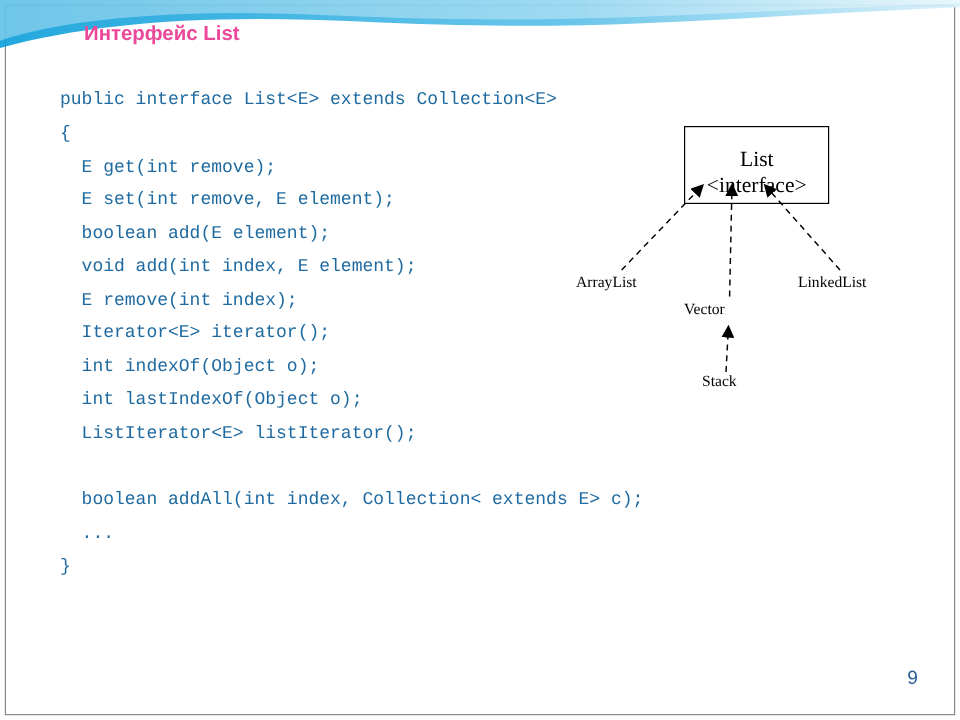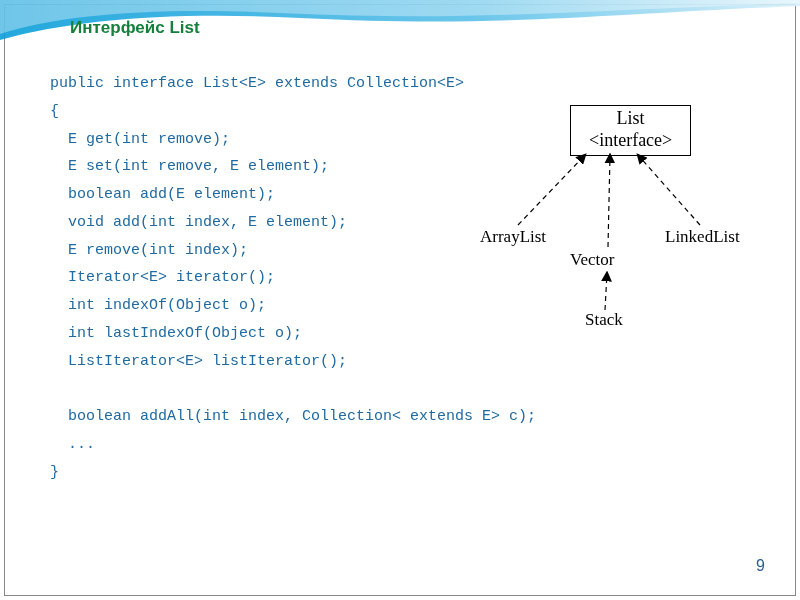--- a/index.html
+++ b/index.html
@@ -18,21 +18,21 @@
       width: 800px;
       height: 60px;
     }
     .title-bar {
       position: absolute;
       top: 18px;
       left: 70px;
       font-family: Verdana, Arial, sans-serif;
       font-size: 17px;
       font-weight: bold;
-      color: #15803d;
+      color: #ec4899;
     }
     .content {
       position: absolute;
       top: 70px;
       left: 50px;
       right: 30px;
     }
     .code {
       font-family: 'Courier New', monospace;
       font-size: 15px;
@@ -46,31 +46,31 @@
       right: 50px;
       width: 290px;
       height: 230px;
       font-family: 'Times New Roman', serif;
     }
     .list-box {
       position: absolute;
       top: 0;
       left: 110px;
       border: 1.5px solid #000;
-      padding: 2px 18px 4px 18px;
+      padding: 16px 18px 4px 18px;
       text-align: center;
       background: #fff;
       font-size: 18px;
       line-height: 1.2;
     }
     .list-box .lb-title { }
     .list-box .lb-sub { }
     .diagram-label {
       position: absolute;
-      font-size: 17px;
+      font-size: 13px;
       color: #000;
       text-align: center;
     }
     .arrow-svg {
       position: absolute;
       top: 0;
       left: 0;
       width: 290px;
       height: 230px;
       pointer-events: none;

